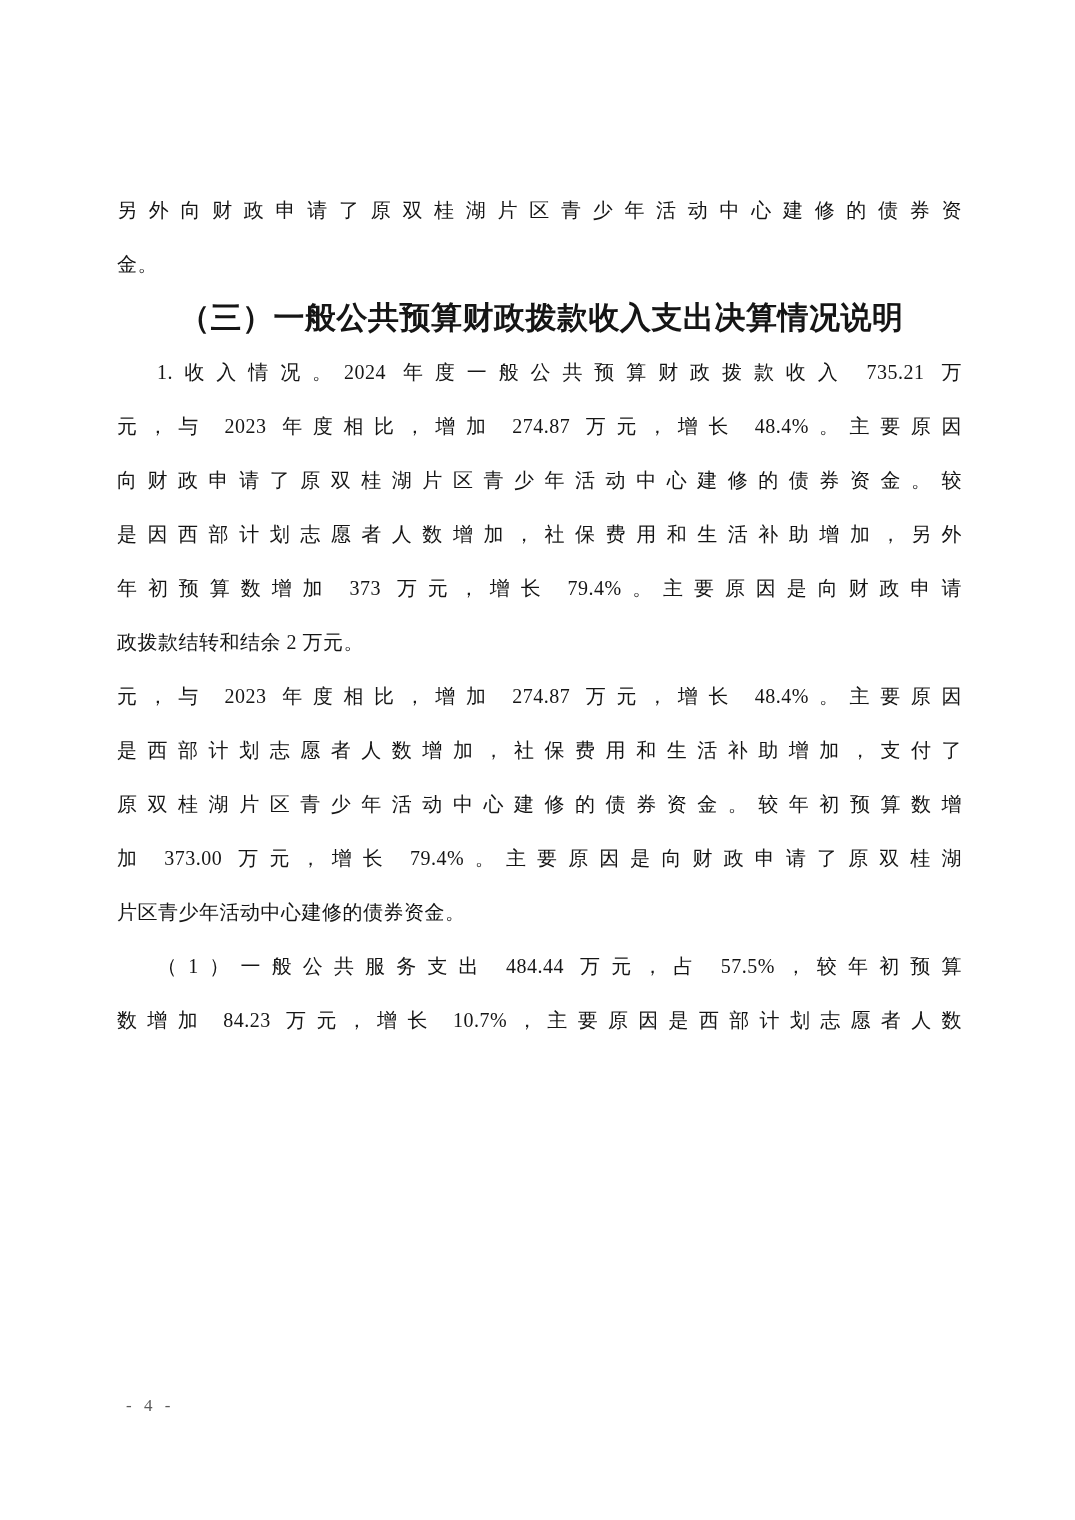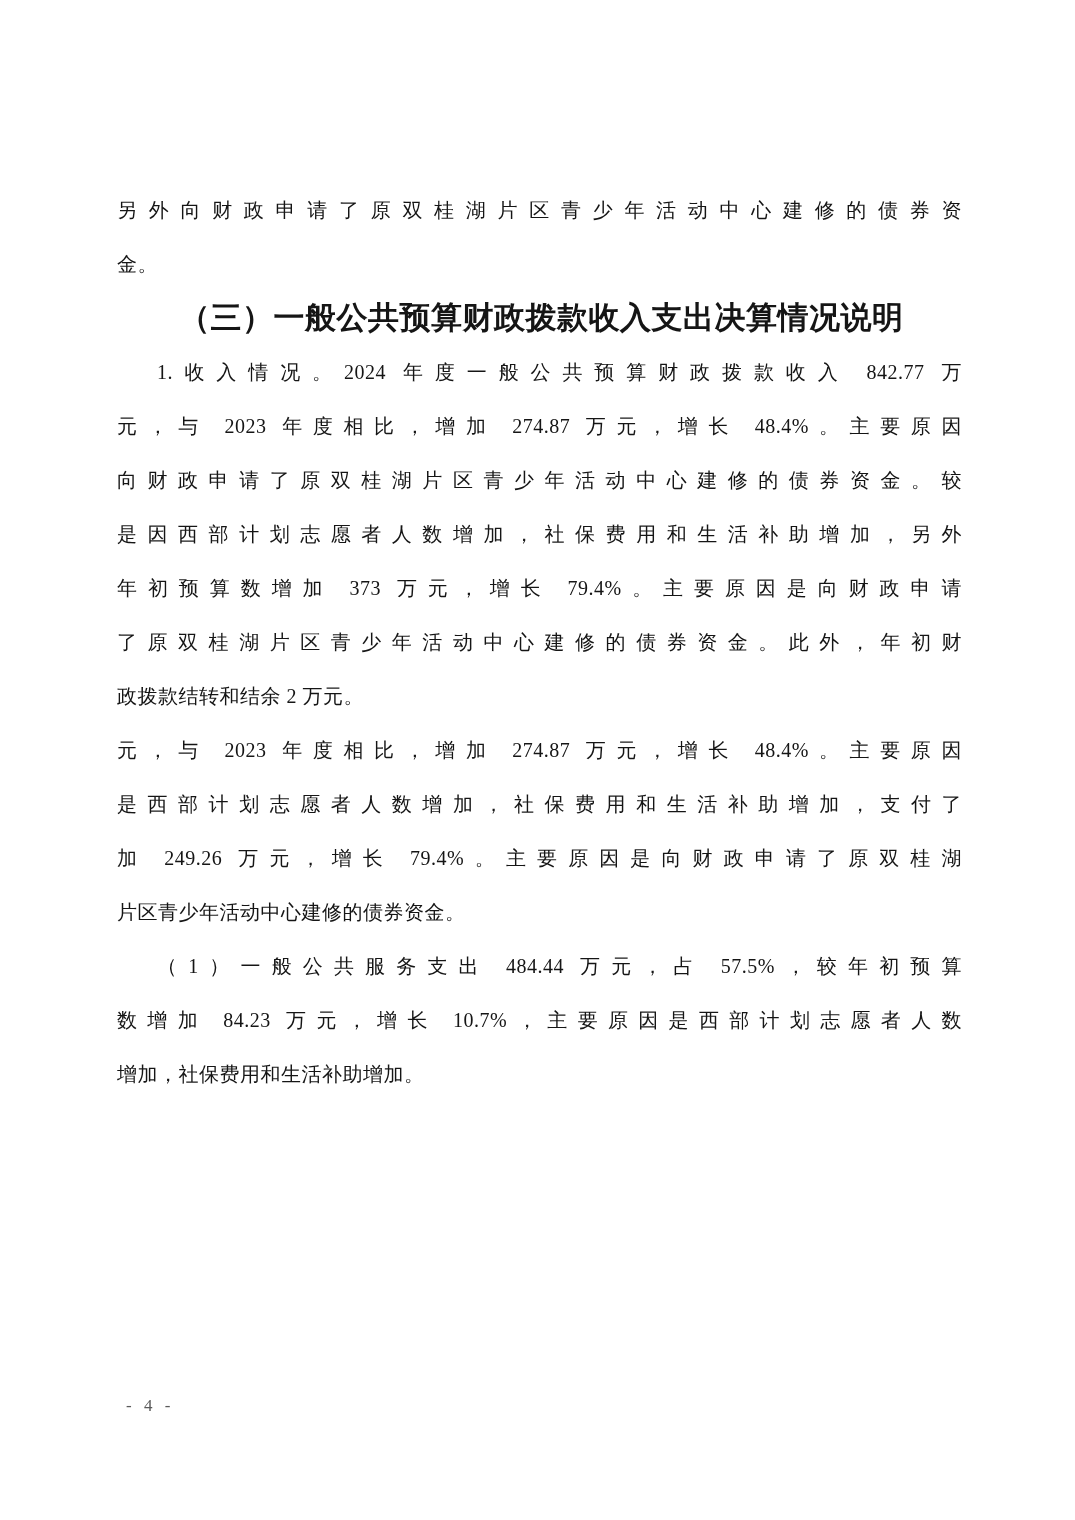--- a/index.html
+++ b/index.html
@@ -61,31 +61,30 @@
 </style>
 </head>
 <body>
 
 <div class="page">
 
   <div class="text-block">
     <div class="line">另外向财政申请了原双桂湖片区青少年活动中心建修的债券资</div>
     <div class="line left">金。</div>
     <div class="line left indent heading">（三）一般公共预算财政拨款收入支出决算情况说明</div>
-    <div class="line indent">1.收入情况。2024 年度一般公共预算财政拨款收入 842.77 万</div>
+    <div class="line indent">1.收入情况。2024 年度一般公共预算财政拨款收入 735.21 万</div>
     <div class="line">元，与 2023 年度相比，增加 274.87 万元，增长 48.4%。主要原因</div>
     <div class="line">向财政申请了原双桂湖片区青少年活动中心建修的债券资金。较</div>
     <div class="line">是因西部计划志愿者人数增加，社保费用和生活补助增加，另外</div>
     <div class="line">年初预算数增加 373 万元，增长 79.4%。主要原因是向财政申请</div>
-    <div class="line">了原双桂湖片区青少年活动中心建修的债券资金。此外，年初财</div>
     <div class="line left">政拨款结转和结余 2 万元。</div>
     <div class="line">元，与 2023 年度相比，增加 274.87 万元，增长 48.4%。主要原因</div>
     <div class="line">是西部计划志愿者人数增加，社保费用和生活补助增加，支付了</div>
-    <div class="line">加 249.26 万元，增长 79.4%。主要原因是向财政申请了原双桂湖</div>
+    <div class="line">原双桂湖片区青少年活动中心建修的债券资金。较年初预算数增</div>
+    <div class="line">加 373.00 万元，增长 79.4%。主要原因是向财政申请了原双桂湖</div>
     <div class="line left">片区青少年活动中心建修的债券资金。</div>
     <div class="line indent">（1）一般公共服务支出 484.44 万元，占 57.5%，较年初预算</div>
     <div class="line">数增加 84.23 万元，增长 10.7%，主要原因是西部计划志愿者人数</div>
-    <div class="line left">增加，社保费用和生活补助增加。</div>
   </div>
 
   <div class="footer">- 4 -</div>
 
 </div>
 
 </body></html>

